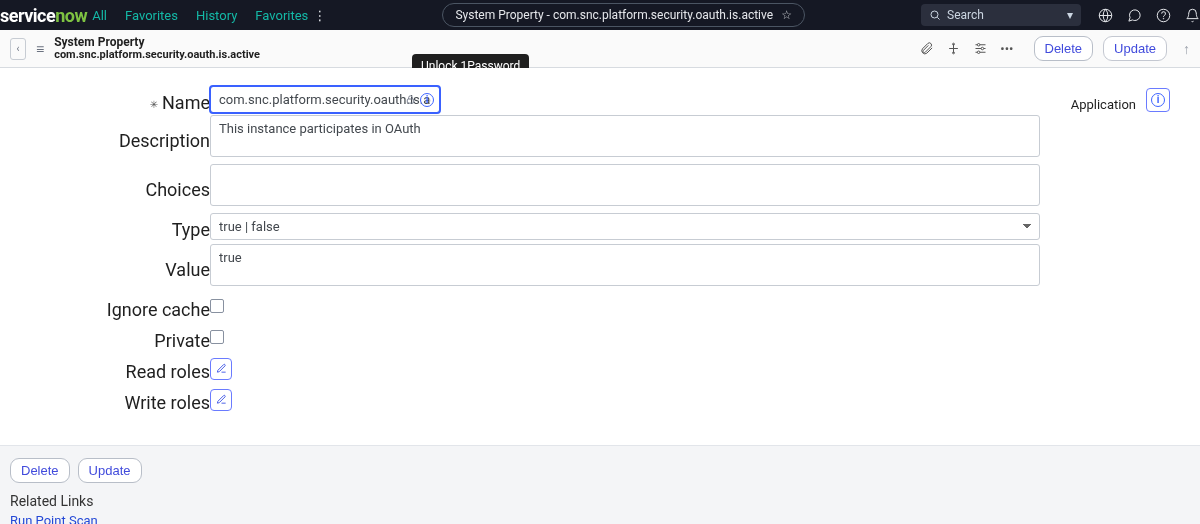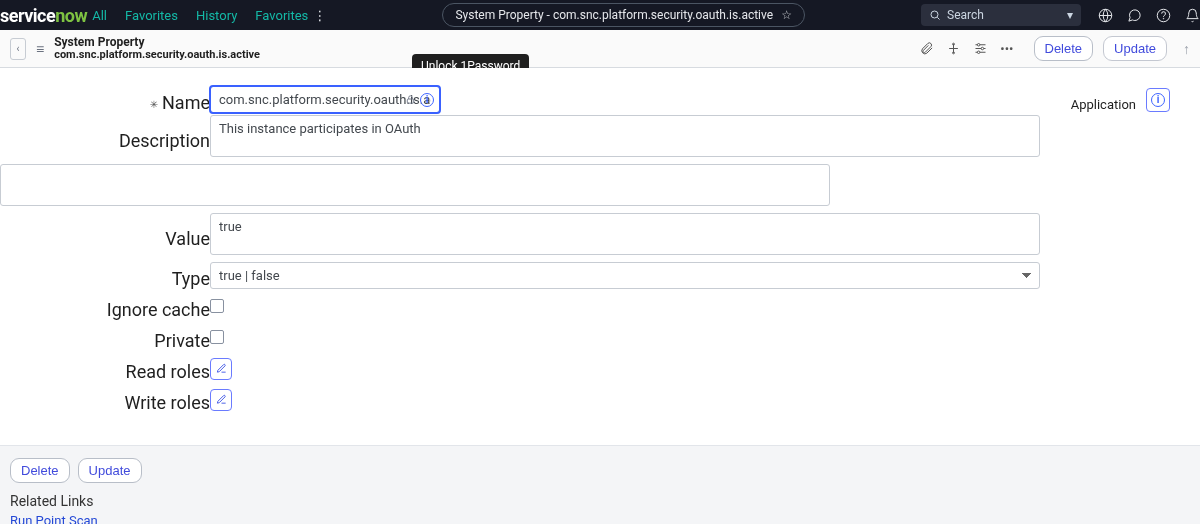--- a/index.html
+++ b/index.html
@@ -197,31 +197,32 @@
         </div>
     </div>
   </div>
 
   <div class="row full-row">
     <div class="label">Description</div>
     <div class="field"><textarea class="ta" rows="2" style="">This instance participates in OAuth</textarea></div>
   </div>
 
   <div class="row full-row">
+    <div class="label">Choices</div>
     <div class="field"><textarea class="ta" rows="2" style=""></textarea></div>
+  </div>
+
+  <div class="row full-row">
+    <div class="label">Type</div>
+    <div class="field"><select class="sel"><option>true | false</option></select></div>
   </div>
 
   <div class="row full-row">
     <div class="label">Value</div>
     <div class="field"><textarea class="ta" rows="2" style="">true</textarea></div>
-  </div>
-
-  <div class="row full-row">
-    <div class="label">Type</div>
-    <div class="field"><select class="sel"><option>true | false</option></select></div>
   </div>
 
   <div class="row">
     <div class="label">Ignore cache</div>
     <div class="field"><span class="chk"></span></div>
   </div>
 
   <div class="row">
     <div class="label">Private</div>
     <div class="field"><span class="chk"></span></div>

